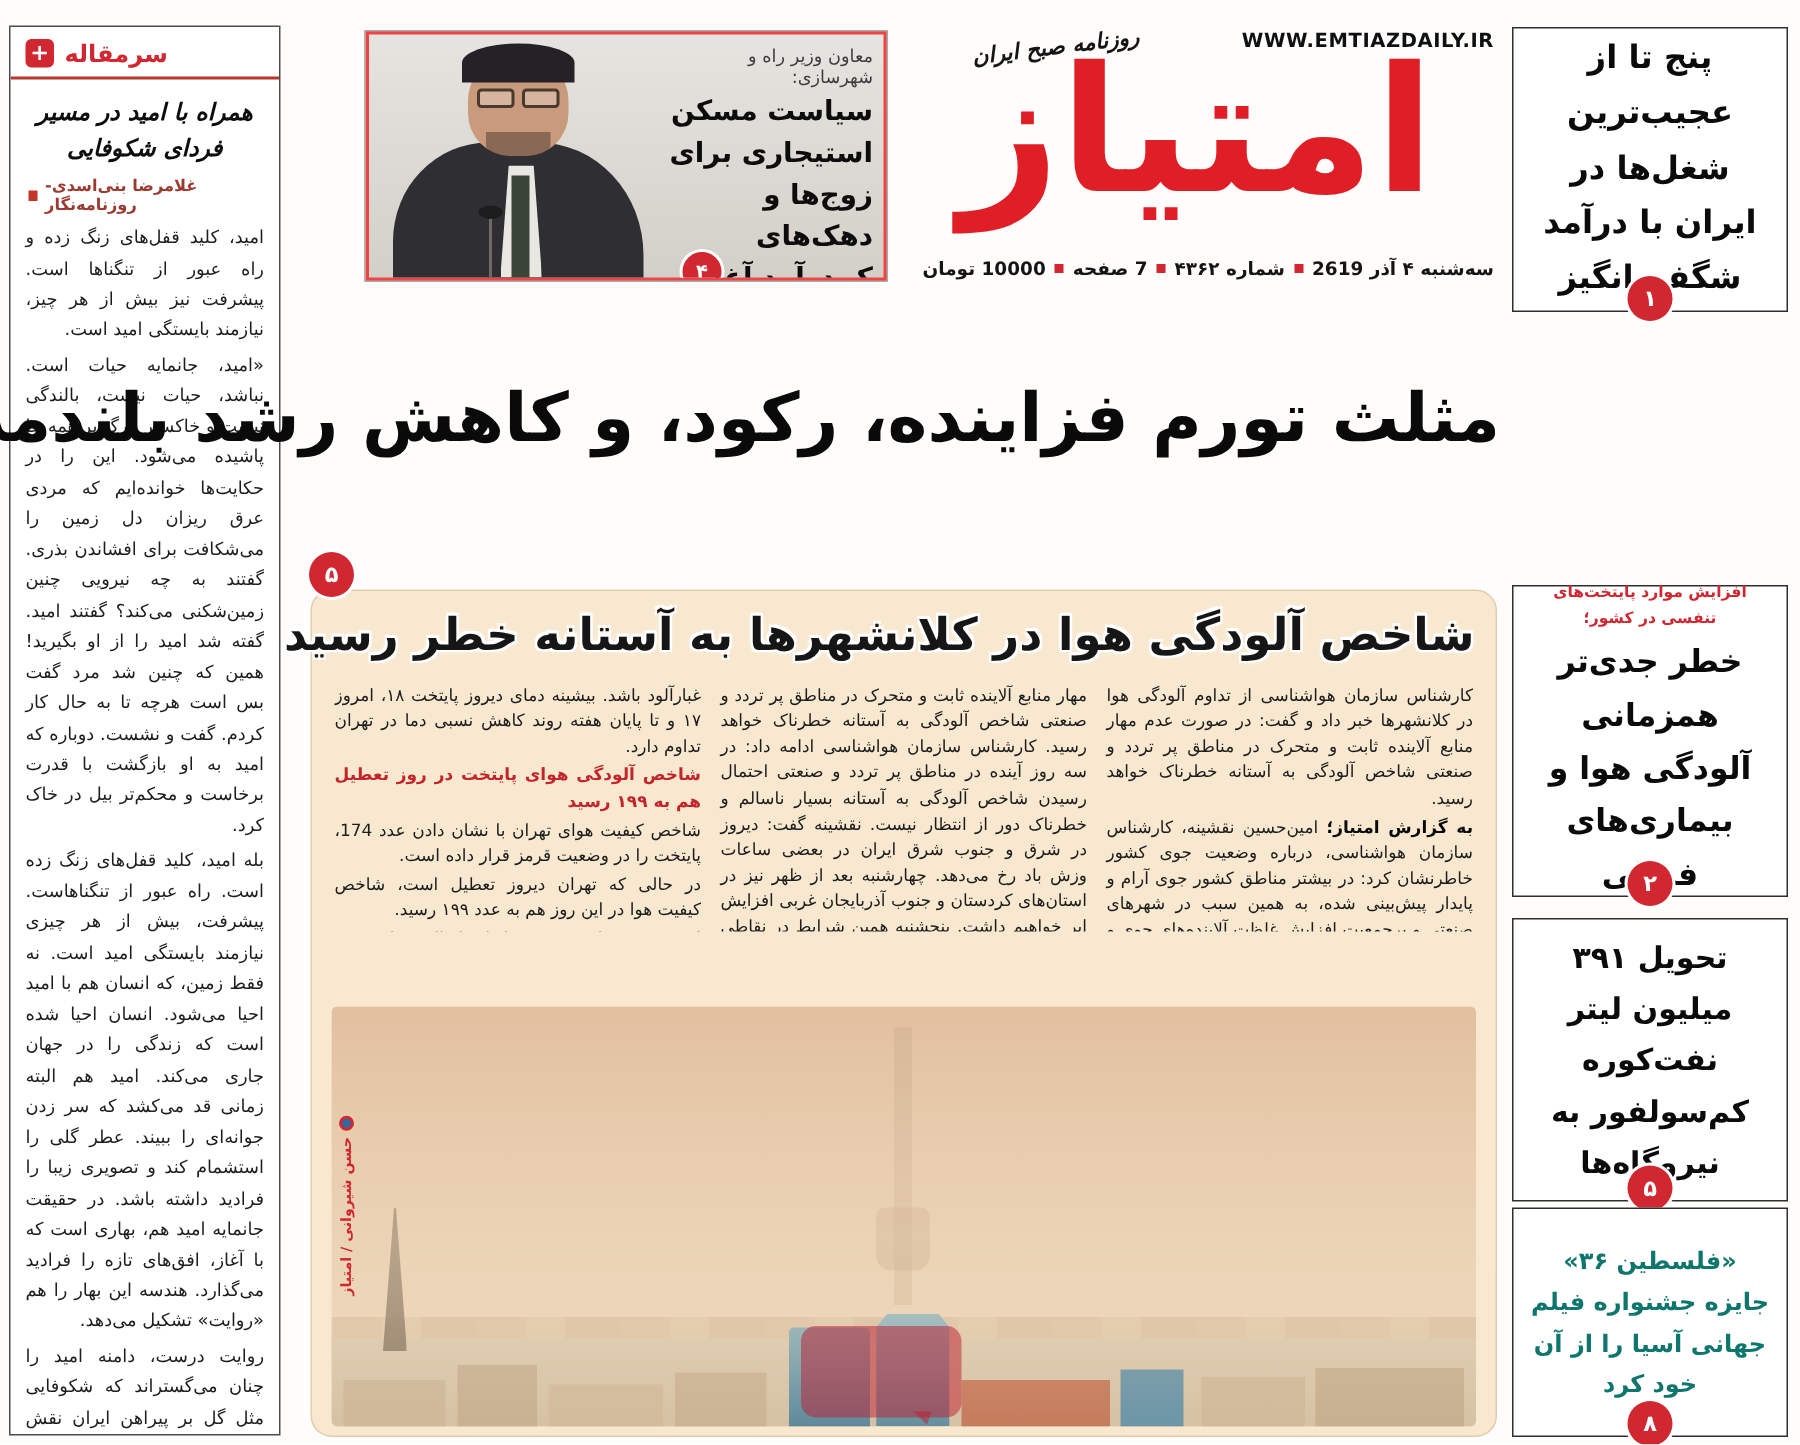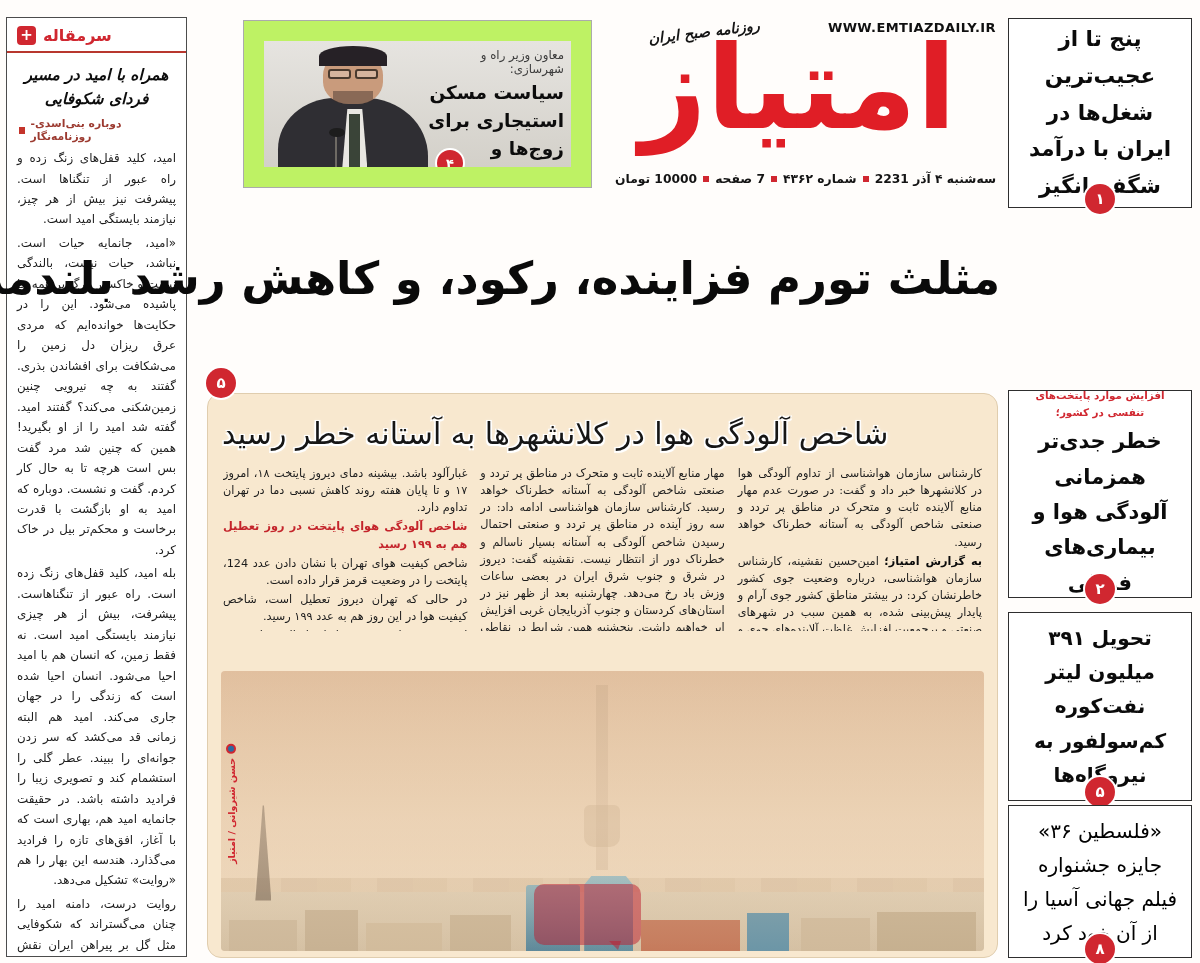--- a/index.html
+++ b/index.html
@@ -14,21 +14,21 @@
              display:flex;align-items:center;justify-content:center;font-size:15px;line-height:1;}
   .sb-label{color:#d02730;font-weight:bold;font-size:16px;}
   .sb-title{font-size:15.5px;font-weight:bold;text-align:center;margin:10px 10px 6px;line-height:1.55;color:#0d0d0d;font-style:italic;}
   .sb-byline{display:flex;align-items:center;gap:5px;padding:0 12px;margin-bottom:5px;direction:ltr;}
   .byline-bullet{width:7px;height:7px;background:#c4342b;display:inline-block;}
   .sb-byline span.t{color:#9c3a30;font-weight:bold;font-size:10.8px;}
   .sb-body p{font-size:11.9px;line-height:1.72;text-align:justify;margin:0 0 3px;padding:0 10px;color:#1d1d1d;}
 
   
   .housing{position:absolute;left:243px;top:20px;width:349px;height:168px;border:1px solid #ababab;
-           background:#bef264;padding:20px;box-sizing:border-box;}
+           background:#ef4444;padding:2px;box-sizing:border-box;}
   .housing-inner{position:relative;width:100%;height:100%;background:linear-gradient(180deg,#e6e4e0,#d3d0c9);overflow:hidden;}
   .man{position:absolute;left:0;top:0;width:58%;height:100%;}
   .man-body{position:absolute;left:8%;bottom:-4px;width:84%;height:58%;background:#2f2e33;
             border-radius:38% 42% 0 0/70% 80% 0 0;}
   .man-shirt{position:absolute;left:44%;bottom:0;width:14%;height:46%;background:#e9e7e2;
              clip-path:polygon(20% 0,80% 0,100% 100%,0 100%);}
   .man-tie{position:absolute;left:48%;bottom:0;width:6%;height:42%;background:#3a4438;}
   .man-face{position:absolute;left:33%;top:8%;width:34%;height:42%;background:#c99b7c;border-radius:46% 46% 42% 42%;}
   .man-hair{position:absolute;left:31%;top:4%;width:38%;height:16%;background:#262126;border-radius:50% 50% 0 0;}
   .man-glasses{position:absolute;left:36%;top:22%;width:28%;height:8%;display:flex;gap:8%;}
@@ -60,21 +60,21 @@
 
   
   .badge{width:30px;height:30px;border-radius:50%;background:#d02730;color:#fff;display:flex;align-items:center;
          justify-content:center;font-weight:bold;font-size:15px;box-shadow:0 0 0 2px #fff;box-sizing:border-box;}
   .badge.small{width:26px;height:26px;font-size:13px;}
 
   
   .cream{position:absolute;left:207px;top:393px;width:791px;height:565px;background:#f8e8cf;
          border:1px solid #e0cdae;border-radius:14px;box-sizing:border-box;}
   .cream-badge{position:absolute;left:-2px;top:-26px;}
-  .subhead{margin:22px 14px 0;text-align:left;font-size:30px;font-weight:normal;color:#161616;white-space:nowrap;
+  .subhead{margin:12px 14px 0;text-align:left;font-size:30px;font-weight:bold;color:#161616;white-space:nowrap;
            text-shadow:-1.5px -1.5px 0 #fff,1.5px -1.5px 0 #fff,-1.5px 1.5px 0 #fff,1.5px 1.5px 0 #fff,0 0 5px rgba(255,255,255,.9);}
   .cols{display:flex;gap:13px;margin:14px 15px 0;height:166px;overflow:hidden;}
   .col{flex:1;font-size:11.3px;line-height:1.52;text-align:justify;color:#1c1c1c;}
   .col p{margin:0 0 2px;}
   .lead-in{font-weight:bold;color:#0a0a0a;}
   .red-line{color:#c4242b;font-weight:bold;}
 
   
   .photo{position:absolute;left:13px;right:13px;top:277px;bottom:6px;overflow:hidden;border-radius:4px;}
   .sky{position:absolute;inset:0;background:linear-gradient(180deg,#dfbc9b 0%,#e6c8a7 40%,#ebd2b4 68%,#edd8bd 100%);}
@@ -113,37 +113,37 @@
   .rb2{top:390px;height:208px;}
   .rb3{top:612px;height:189px;}
   .rb4{top:805px;height:153px;}
   .rail-kicker{font-size:10.4px;font-weight:bold;text-align:center;margin:2px 8px 2px;line-height:1.6;}
   .rk-red{color:#d02730;}
   .rk-gray{color:#8f8f8f;}
   .rail-headline{text-align:center;font-weight:bold;margin:2px 10px;color:#0b0b0b;}
   .rh1{font-size:21.5px;line-height:1.72;}
   .rh2{font-size:21px;line-height:1.68;}
   .rh3{font-size:20px;line-height:1.72;}
-  .rh4{font-size:20px;line-height:1.7;font-weight:normal;color:#000000;}
+  .rh4{font-size:16px;line-height:1.7;font-weight:bold;color:#0f766e;}
   .rail-badge{position:absolute;left:50%;bottom:-7px;transform:translateX(-50%);}
 </style>
 </head>
 <body>
 
 <div id="page">
 
   <div class="sidebar">
     <div class="sb-head">
       <span class="plus-icon">+</span>
       <span class="sb-label">سرمقاله</span>
     </div>
     <div class="sb-title">همراه با امید در مسیر فردای شکوفایی</div>
     <div class="sb-byline">
       <span class="byline-bullet"></span>
-      <span class="t">دوباره بنی‌اسدی- روزنامه‌نگار</span>
+      <span class="t">غلامرضا بنی‌اسدی- روزنامه‌نگار</span>
     </div>
     <div class="sb-body">
       <p>امید، کلید قفل‌های زنگ زده و راه عبور از تنگناها است. پیشرفت نیز بیش از هر چیز، نیازمند بایستگی امید است.</p>
       <p>«امید، جانمایه حیات است. نباشد، حیات نیست، بالندگی نیست و خاکستر مرگ بر همه جا پاشیده می‌شود. این را در حکایت‌ها خوانده‌ایم که مردی عرق ریزان دل زمین را می‌شکافت برای افشاندن بذری. گفتند به چه نیرویی چنین زمین‌شکنی می‌کند؟ گفتند امید. گفته شد امید را از او بگیرید! همین که چنین شد مرد گفت بس است هرچه تا به حال کار کردم. گفت و نشست. دوباره که امید به او بازگشت با قدرت برخاست و محکم‌تر بیل در خاک کرد.</p>
       <p>بله امید، کلید قفل‌های زنگ زده است. راه عبور از تنگناهاست. پیشرفت، بیش از هر چیزی نیازمند بایستگی امید است. نه فقط زمین، که انسان هم با امید احیا می‌شود. انسان احیا شده است که زندگی را در جهان جاری می‌کند. امید هم البته زمانی قد می‌کشد که سر زدن جوانه‌ای را ببیند. عطر گلی را استشمام کند و تصویری زیبا را فرادید داشته باشد. در حقیقت جانمایه امید هم، بهاری است که با آغاز، افق‌های تازه را فرادید می‌گذارد. هندسه این بهار را هم «روایت» تشکیل می‌دهد.</p>
       <p>روایت درست، دامنه امید را چنان می‌گستراند که شکوفایی مثل گل بر پیراهن ایران نقش بندد. این هم تکلیف رسانه‌نگاران است و هم هنری است که خداوند در نگاه و کلمه آنان قرار داده است. زیبا ببینند و نیکو روایت کنند. این، روی دیگر سکه رایجی است که روی دیگر آن انتقاد است. «خط» انتقاد را با «شیر» شکوفندگی باید کامل کرد.</p>
 
     </div>
   </div>
 
@@ -169,21 +169,21 @@
       </div>
       <div class="badge small housing-badge">۴</div>
     </div>
   </div>
 
   <div class="masthead">
     <div class="mh-site">WWW.EMTIAZDAILY.IR</div>
     <div class="mh-tagline">روزنامه صبح ایران</div>
     <div class="mh-logo">امتیاز</div>
     <div class="mh-dateline">
-      <span>سه‌شنبه ۴ آذر 2231</span>
+      <span>سه‌شنبه ۴ آذر 2619</span>
       <span class="sep-sq"></span>
       <span>شماره ۴۳۶۲</span>
       <span class="sep-sq"></span>
       <span>7 صفحه</span>
       <span class="sep-sq"></span>
       <span>10000 تومان</span>
     </div>
   </div>
 
   <div class="main-headline">مثلث تورم فزاینده، رکود، و کاهش رشد بلندمدت</div>
@@ -195,21 +195,21 @@
       <div class="col">
         <p><span>کارشناس سازمان هواشناسی از تداوم آلودگی هوا در کلانشهرها خبر داد و گفت: در صورت عدم مهار منابع آلاینده ثابت و متحرک در مناطق پر تردد و صنعتی شاخص آلودگی به آستانه خطرناک خواهد رسید.</span></p>
         <p><span class="lead-in">به گزارش امتیاز؛</span><span> امین‌حسین نقشینه، کارشناس سازمان هواشناسی، درباره وضعیت جوی کشور خاطرنشان کرد: در بیشتر مناطق کشور جوی آرام و پایدار پیش‌بینی شده، به همین سبب در شهرهای صنعتی و پرجمعیت افزایش غلظت آلاینده‌های جوی و کاهش کیفیت هوا و افزایش شاخص آلودگی هوا در حد ناسالم برای تمام گروه‌ها تداوم خواهد داشت. وی افزود: در صورت‌عدم</span></p>
       </div>
       <div class="col">
         <p>مهار منابع آلاینده ثابت و متحرک در مناطق پر تردد و صنعتی شاخص آلودگی به آستانه خطرناک خواهد رسید. کارشناس سازمان هواشناسی ادامه داد: در سه روز آینده در مناطق پر تردد و صنعتی احتمال رسیدن شاخص آلودگی به آستانه بسیار ناسالم و خطرناک دور از انتظار نیست. نقشینه گفت: دیروز در شرق و جنوب شرق ایران در بعضی ساعات وزش باد رخ می‌دهد. چهارشنبه بعد از ظهر نیز در استان‌های کردستان و جنوب آذربایجان غربی افزایش ابر خواهیم داشت. پنجشنبه همین شرایط در نقاطی از مازندران و گلستان پیش بینی می‌شود. کارشناس سازمان هواشناسی ادامه داد: برای تهران پیش‌بینی می‌شود که طی پنج روز آینده تهران</p>
       </div>
       <div class="col">
         <p>غبارآلود باشد. بیشینه دمای دیروز پایتخت ۱۸، امروز ۱۷ و تا پایان هفته روند کاهش نسبی دما در تهران تداوم دارد.</p>
         <p class="red-line">شاخص آلودگی هوای پایتخت در روز تعطیل هم به ۱۹۹ رسید</p>
-        <p>شاخص کیفیت هوای تهران با نشان دادن عدد 124، پایتخت را در وضعیت قرمز قرار داده است.</p>
+        <p>شاخص کیفیت هوای تهران با نشان دادن عدد 174، پایتخت را در وضعیت قرمز قرار داده است.</p>
         <p>در حالی که تهران دیروز تعطیل است، شاخص کیفیت هوا در این روز هم به عدد ۱۹۹ رسید.</p>
         <p>این رقم نشان‌دهنده شرایط ناسالم برای همه گروه‌های سنی است، و نگرانی‌ها درباره تداوم بحران آلودگی در پایتخت را افزایش داده است.</p>
       </div>
     </div>
 
     <div class="photo">
       <div class="sky"></div>
       <div class="milad-shaft"></div>
       <div class="milad-pod"></div>
       <div class="far-skyline"></div>

